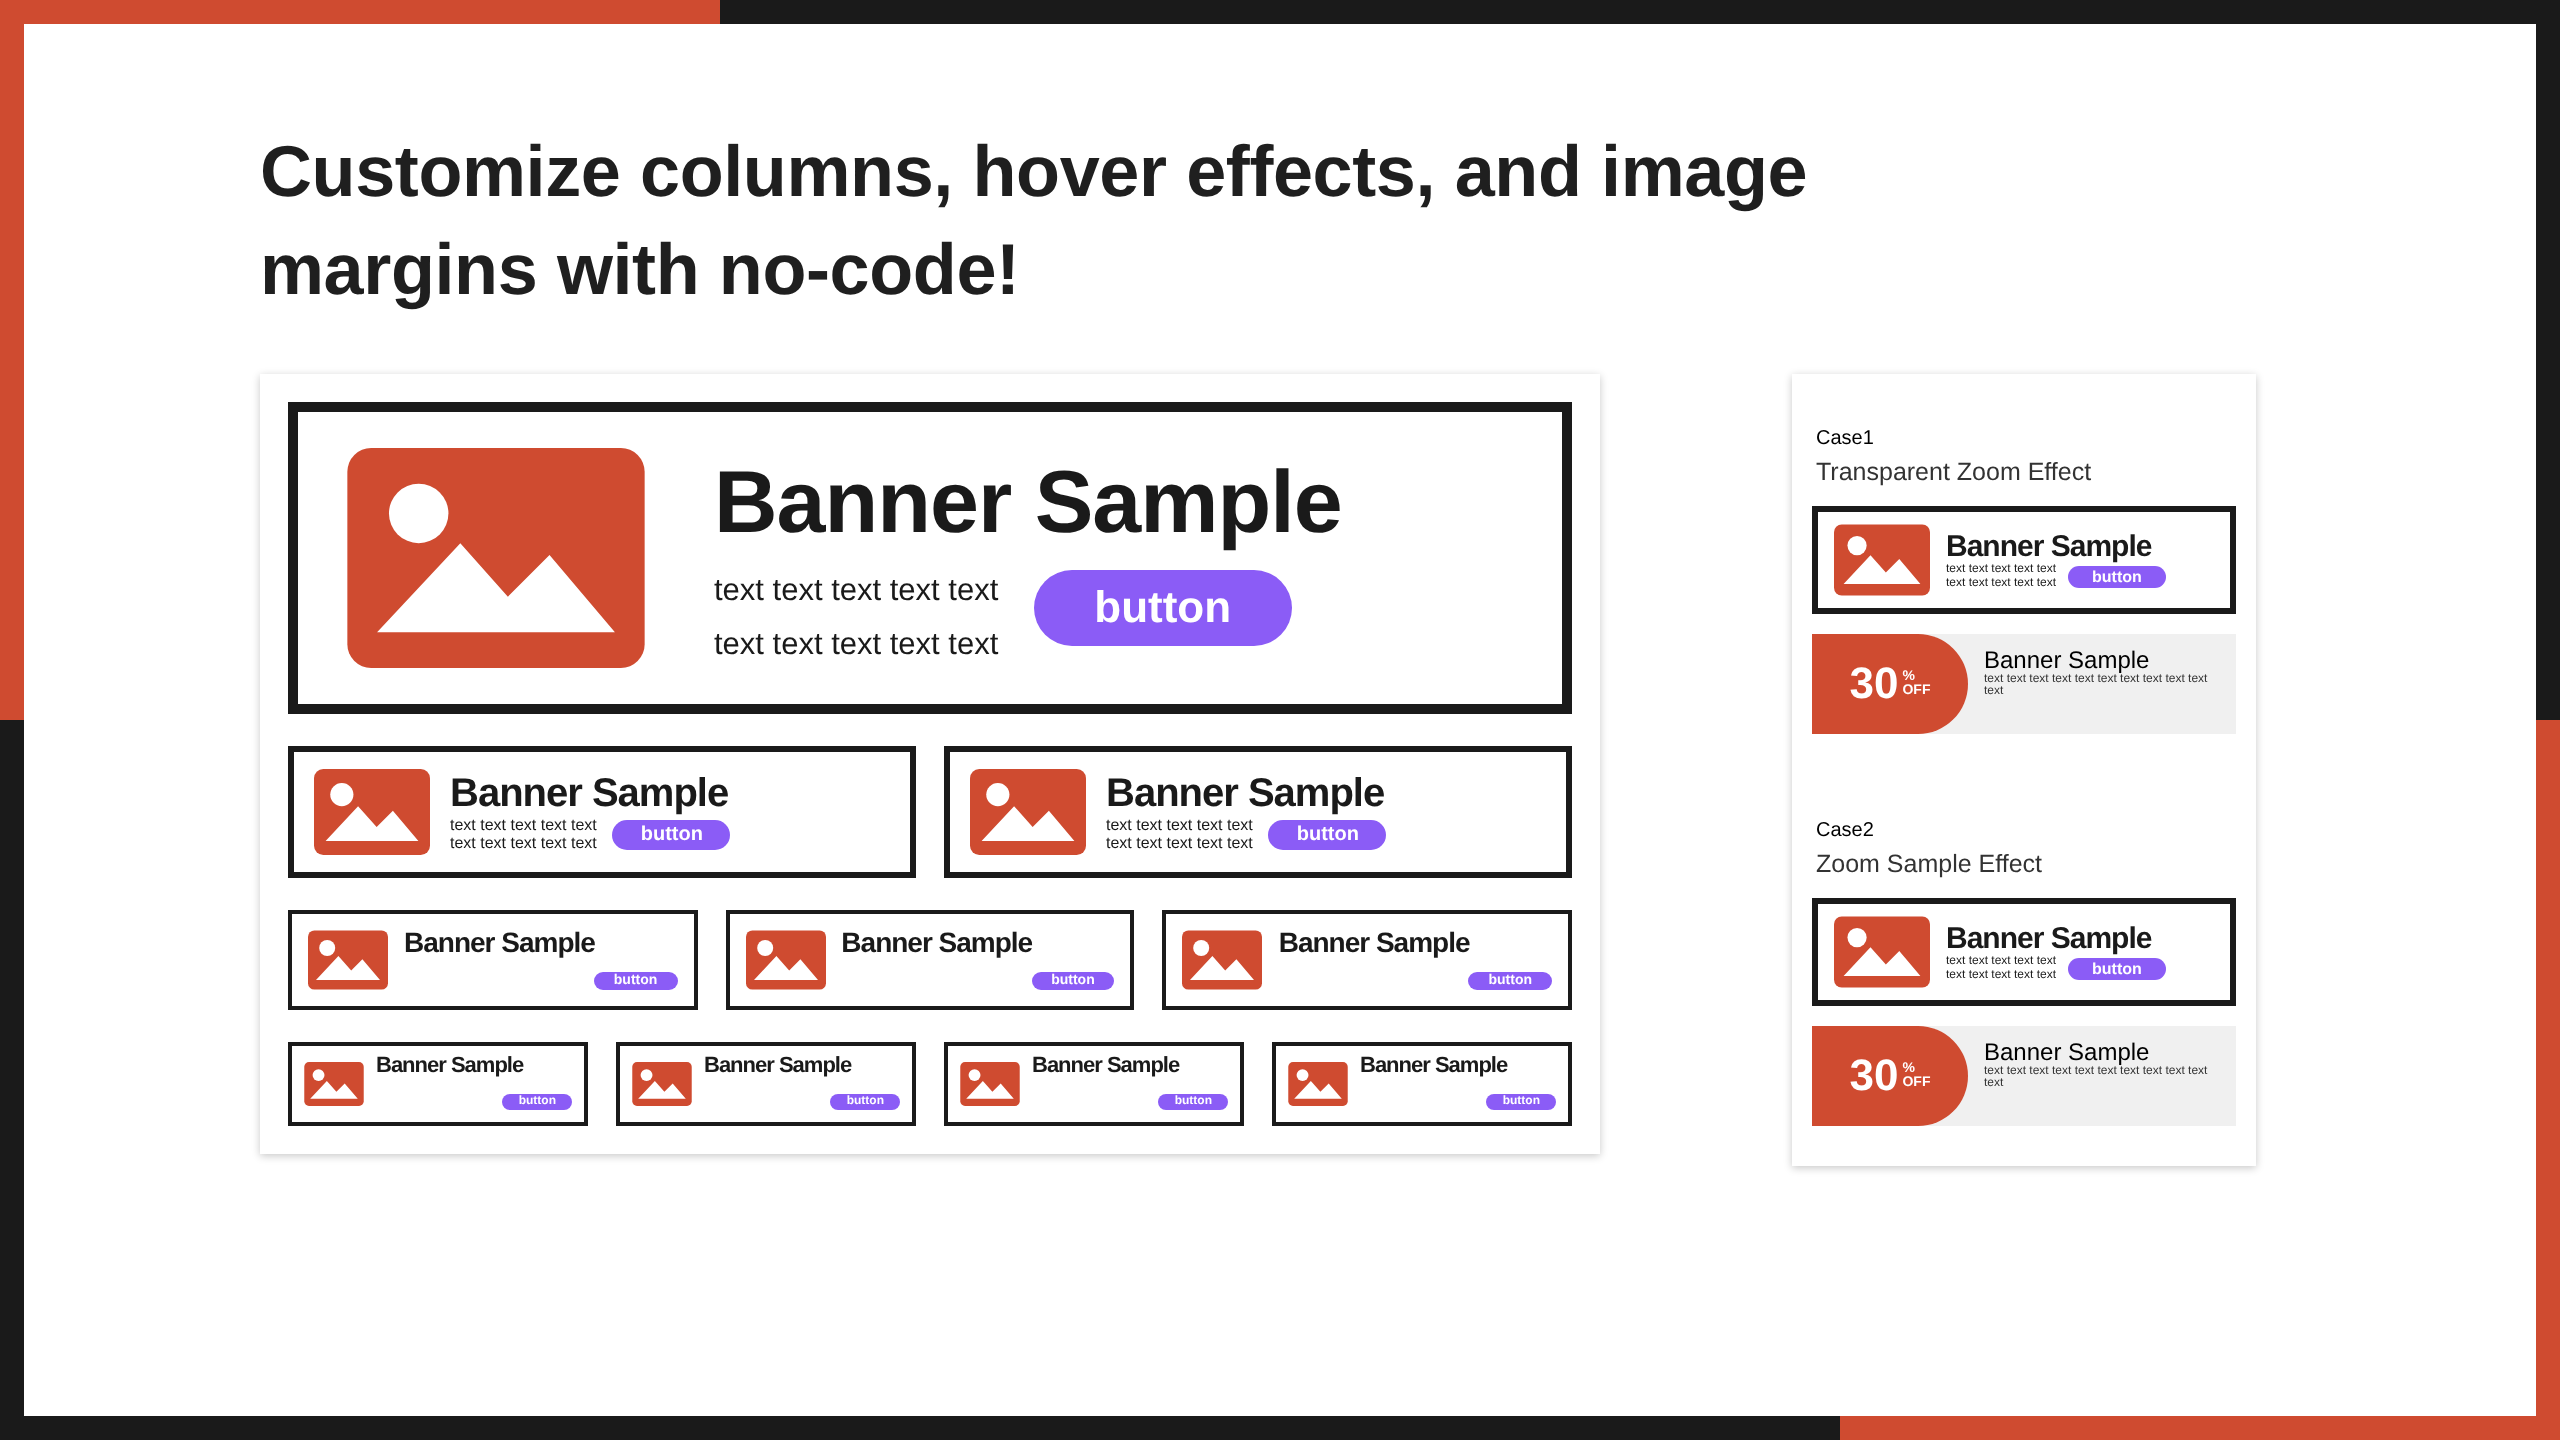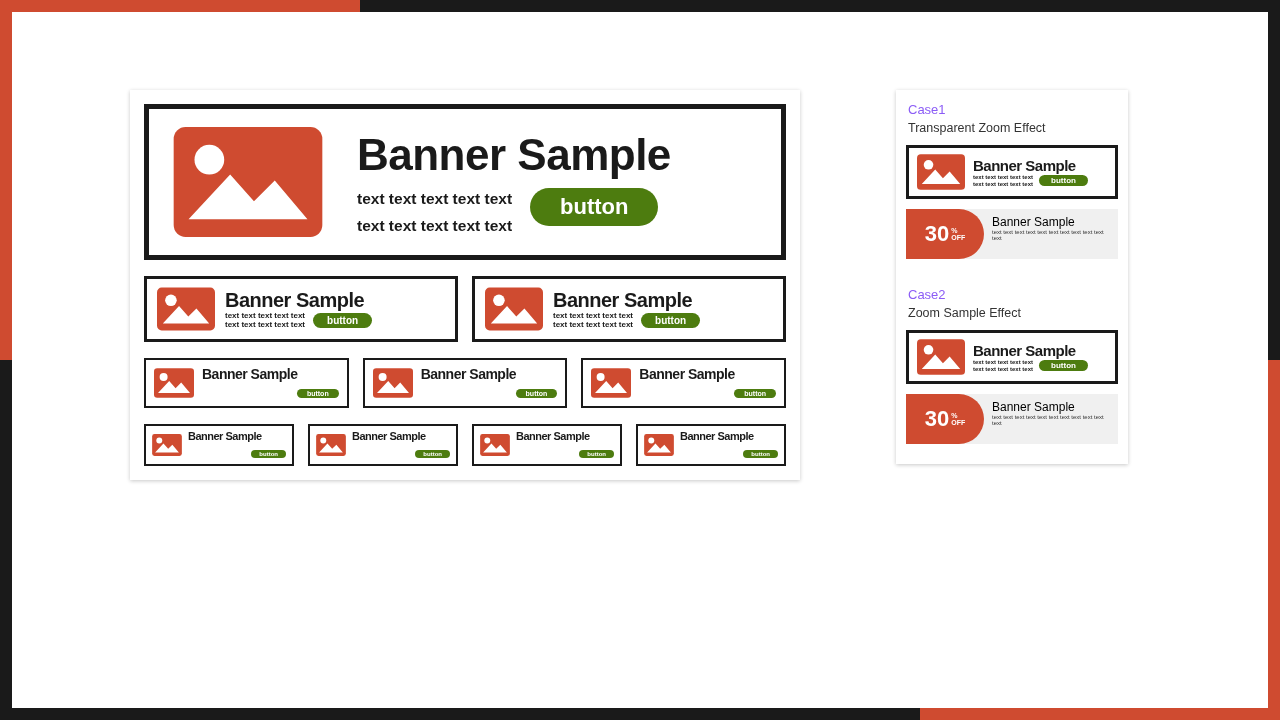--- a/index.html
+++ b/index.html
@@ -27,22 +27,22 @@
 
   .panel { background:#fff; box-shadow:0 1px 4px rgba(0,0,0,.22); }
   .panel-left  { width:670px; padding:14px 14px 14px 14px; }
   .panel-right { width:232px; padding:10px 10px 10px 10px; }
 
   
   .tile { border:3px solid #1a1a1a; display:flex; align-items:center; gap:10px; padding:10px 14px; background:#fff; }
   .tile .img { flex:0 0 auto; display:flex; align-items:center; justify-content:center; }
   .tile .txt { flex:1 1 auto; min-width:0; }
   .tile .title { font-weight:900; color:#1a1a1a; letter-spacing:-0.5px; }
-  .tile .sub   { color:#1a1a1a; font-weight:700; line-height:1.1; }
-  .tile .btn   { background:#4d7c0f; color:#fff; border-radius:999px; display:inline-flex; align-items:center; justify-content:center; font-weight:800; }
+  .tile .sub   { color:#1a1a1a; font-weight:400; line-height:1.1; }
+  .tile .btn   { background:#8b5cf6; color:#fff; border-radius:999px; display:inline-flex; align-items:center; justify-content:center; font-weight:800; }
 
   
   .hero.tile { border-width:5px; padding:18px 24px; gap:34px; }
   .hero .title { font-size:44px; }
   .hero .sub   { font-size:15.5px; margin-top:10px; }
   .hero .row2  { display:flex; align-items:center; gap:18px; margin-top:0; }
   .hero .btn   { font-size:22px; padding:6px 30px; }
 
   
   .row { display:flex; gap:14px; margin-top:16px; }
@@ -56,21 +56,21 @@
   .size3 .tile { padding:6px 8px; gap:8px; border-width:2px; }
   .size3 .title { font-size:14px; }
   .size3 .btn   { font-size:7px; padding:1px 10px; }
 
   
   .size4 .tile { padding:4px 6px; gap:6px; border-width:2px; }
   .size4 .title { font-size:11px; }
   .size4 .btn   { font-size:6px; padding:1px 8px; }
 
   
-  .case-label { font-size:13px; color:#8b5cf6; margin:2px 0 4px 2px; }
+  .case-label { font-size:10px; color:#000000; margin:17px 0 4px 2px; }
   .case-sub   { font-size:12.5px; color:#333; margin:0 0 10px 2px; }
   .panel-right .tile { border-width:3px; padding:6px 8px; gap:8px; }
   .panel-right .title { font-size:15px; }
   .panel-right .sub   { font-size:6px; }
   .panel-right .btn   { font-size:8px; padding:1px 12px; }
   .panel-right .block { margin-bottom:10px; }
 
   .promo { display:flex; align-items:stretch; background:#f0f0f0; border:none; padding:0; }
   .promo .badge { background:#cf4b30; color:#fff; width:78px; display:flex; align-items:center; justify-content:center; border-radius:0 28px 28px 0; font-weight:900; }
   .promo .badge .n { font-size:22px; line-height:1; }
@@ -95,20 +95,21 @@
   <div class="bar-orange-top"></div>
   <div class="bar-black-top"></div>
   <div class="bar-orange-left"></div>
   <div class="bar-black-left"></div>
   <div class="bar-black-bottom"></div>
   <div class="bar-orange-bottom"></div>
   <div class="bar-black-right"></div>
   <div class="bar-orange-right"></div>
 
   <div class="content">
+    <h1>Customize columns, hover effects, and image margins with no-code!</h1>
 
     <div class="panels">
 
       <div class="panel panel-left">
 
         <div class="tile hero">
           <div class="img ic-hero">
             <svg viewBox="0 0 100 74">
                 <rect x="0" y="0" width="100" height="74" rx="8" fill="#cf4b30"></rect>
                 <circle cx="24" cy="22" r="10" fill="#fff"></circle>

